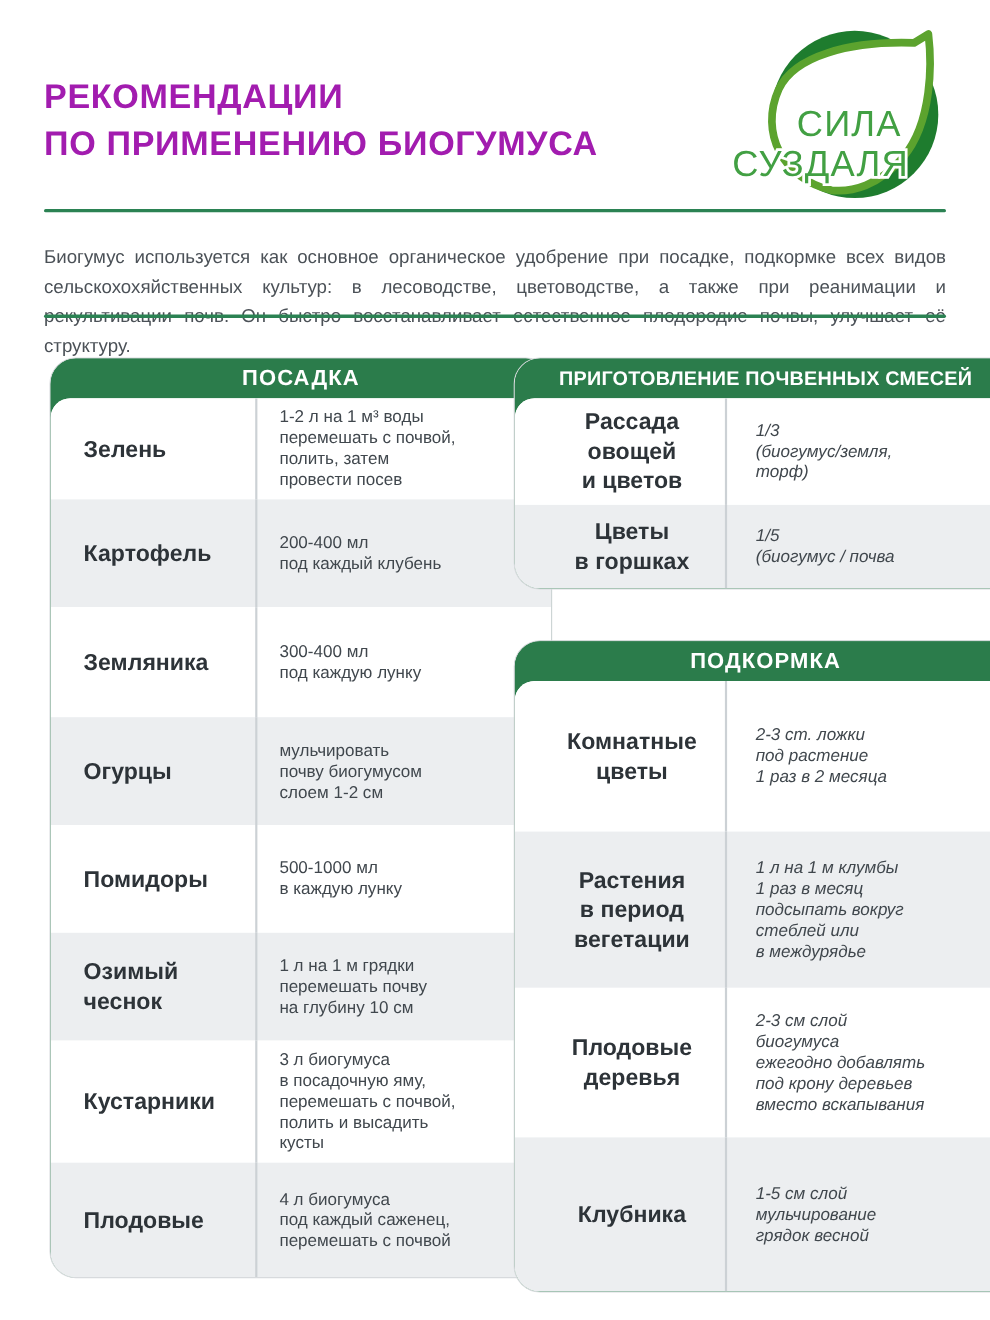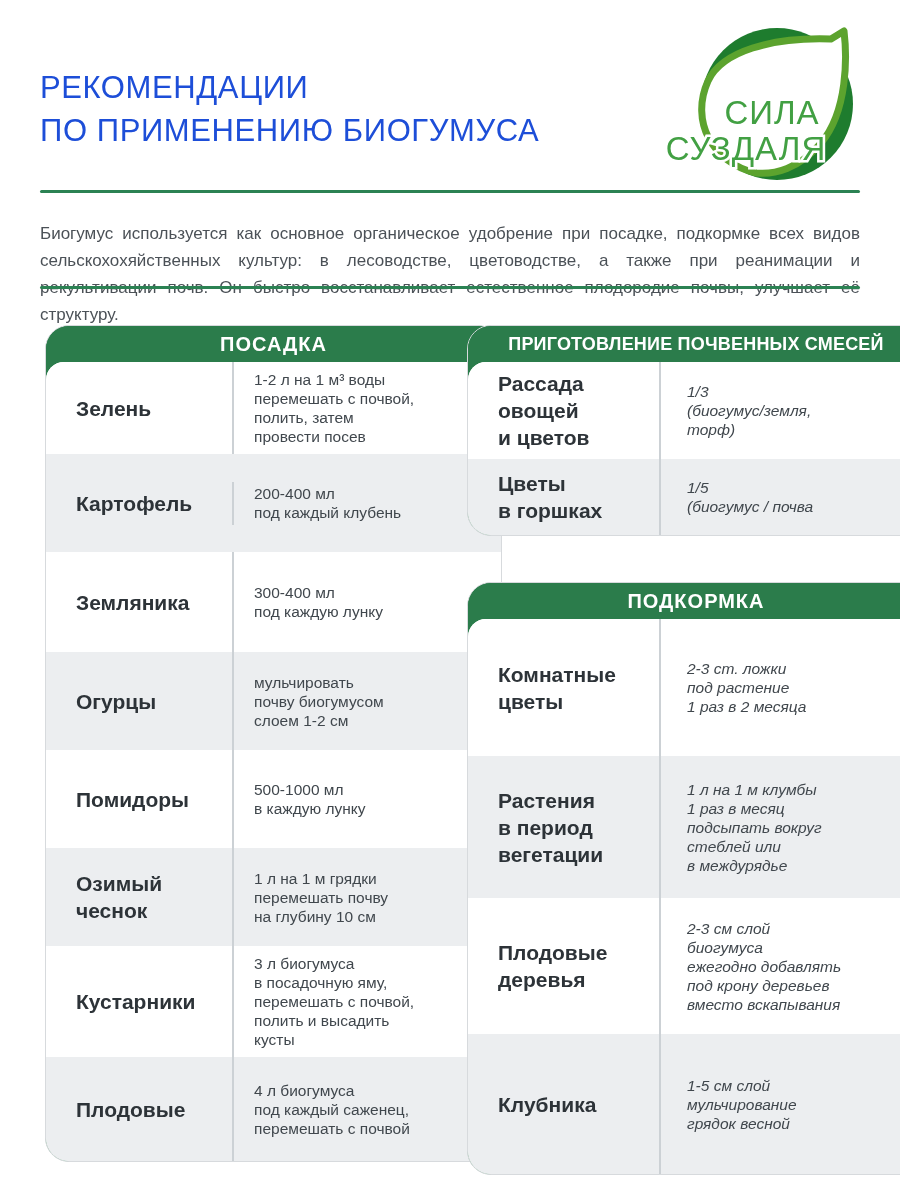--- a/index.html
+++ b/index.html
@@ -4,21 +4,21 @@
 <style>
   html,body { margin:0; padding:0; background:#ffffff; }
   .page {
     position:relative; width:900px; height:1200px;
     background:#ffffff; overflow:hidden;
     font-family:"Liberation Sans", sans-serif;
   }
   
   .page-title {
     position:absolute; left:40px; top:66px;
-    font-size:31px; font-weight:normal; color:#1d4ed8;
+    font-size:31px; font-weight:bold; color:#a21caf;
     line-height:43px; letter-spacing:0.6px;
     white-space:pre-line;
   }
   .brand-logo { position:absolute; left:650px; top:24px; width:212px; height:164px; }
   
   .divider {
     position:absolute; left:40px; width:820px; height:3px;
     background:#2b8253; border-radius:2px;
   }
   .divider.top { top:190px; }
@@ -52,29 +52,29 @@
     overflow:hidden; background:#ffffff;
   }
   .row { display:flex; background:#ffffff; }
   .row:nth-child(even) { background:#eceef0; }
   .cell { display:flex; flex-direction:column; justify-content:center; box-sizing:border-box; white-space:pre-line; }
   .cell.label {
     flex:0 0 188px; padding:8px 8px 8px 30px;
     border-right:2px solid #ccd1d5;
     font-size:21px; font-weight:bold; color:#2d3338; line-height:27px;
   }
-  .col-right .cell.label { flex:0 0 193px; font-size:21px; }
+  .col-right .cell.label { flex:0 0 193px; font-size:21px;text-align:center; }
   .cell.value {
     flex:1 1 auto; padding:8px 10px 8px 20px;
     font-size:15.5px; color:#40474d; line-height:19px;
   }
   .col-right .cell.value { padding-left:26px;font-style:italic; }
   
   .t-posadka .row:nth-child(1){min-height:92px;}
-  .t-posadka .row:nth-child(2){min-height:98px;align-items:center;}
+  .t-posadka .row:nth-child(2){min-height:98px;}
   .t-posadka .row:nth-child(3){min-height:100px;}
   .t-posadka .row:nth-child(4){min-height:98px;}
   .t-posadka .row:nth-child(5){min-height:98px;}
   .t-posadka .row:nth-child(6){min-height:98px;}
   .t-posadka .row:nth-child(7){min-height:99px;}
   .t-posadka .row:nth-child(8){min-height:104px;}
   
   .t-smesi .row:nth-child(1){min-height:74px;}
   .t-smesi .row:nth-child(2){min-height:76px;}
   

